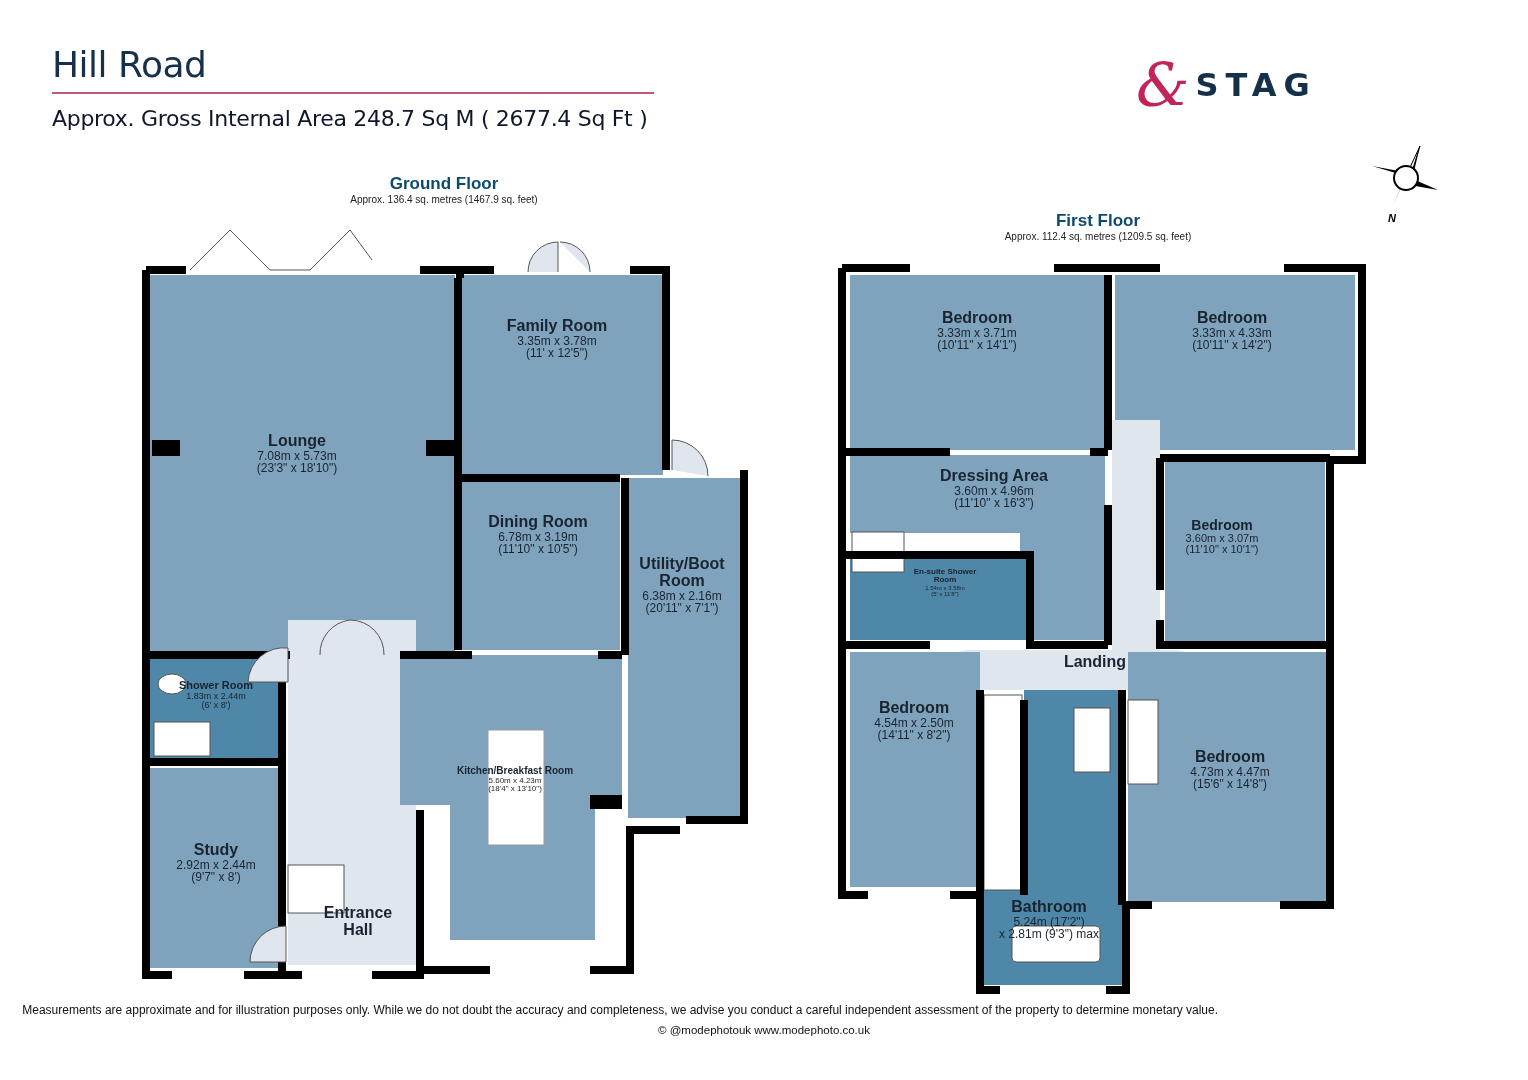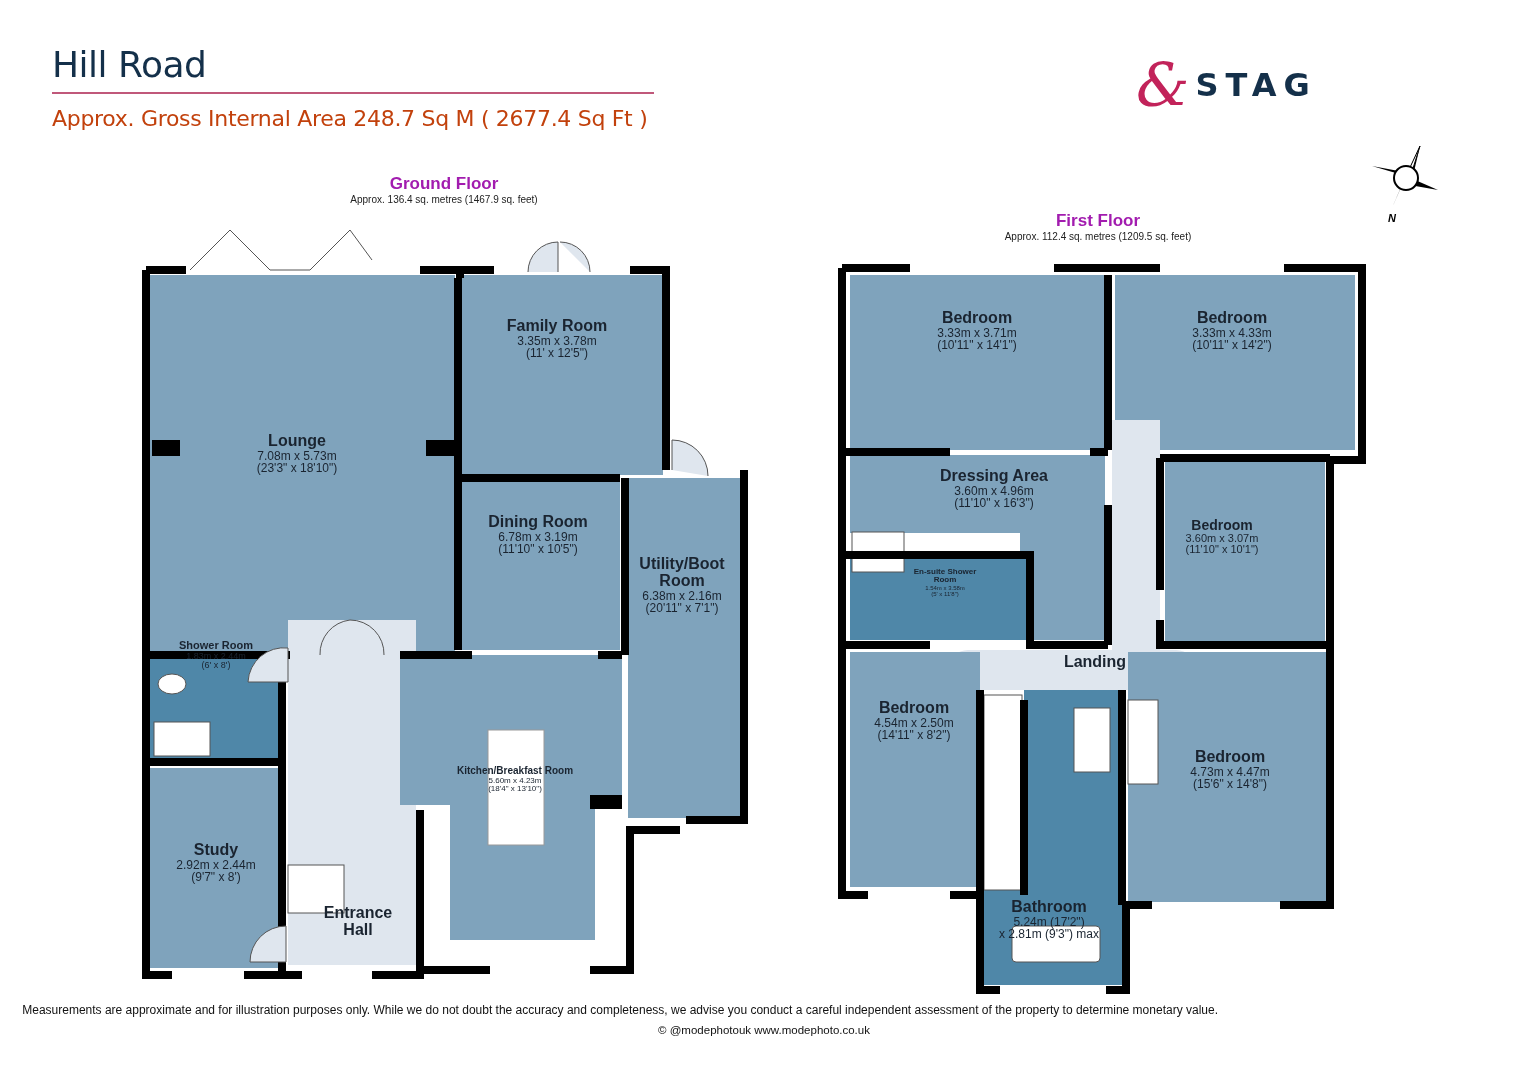--- a/index.html
+++ b/index.html
@@ -1,24 +1,24 @@
 <!DOCTYPE html>
 <html><head>
 <meta charset="utf-8">
 <style>
   html, body { margin:0; padding:0; background:#ffffff; }
   body { width:1528px; height:1080px; position:relative; overflow:hidden; font-family:"Liberation Sans", sans-serif; }
   .abs { position:absolute; }
   .title { left:52px; top:44px; font-size:36px; color:#14304a; font-family:"DejaVu Sans", sans-serif; letter-spacing:-0.5px; }
   .title-rule { left:52px; top:92px; width:602px; height:2px; background:#c0587a; }
-  .subtitle { left:52px; top:106px; font-size:22px; color:#c2410c; font-family:"DejaVu Sans", sans-serif; letter-spacing:-0.3px; }
+  .subtitle { left:52px; top:106px; font-size:22px; color:#0f172a; font-family:"DejaVu Sans", sans-serif; letter-spacing:-0.3px; }
   .logo { left:1130px; top:55px; height:60px; display:flex; align-items:center; }
   .logo .word { font-size:32px; font-weight:bold; letter-spacing:7px; color:#14304a; font-family:"DejaVu Sans", sans-serif; }
   .logo .amp { font-size:60px; color:#c2235a; font-family:"DejaVu Serif", serif; font-style:italic; margin:0 6px; line-height:1; }
-  .floor-title { font-weight:bold; font-size:17px; color:#a21caf; text-align:center; }
+  .floor-title { font-weight:bold; font-size:17px; color:#0c4a6e; text-align:center; }
   .floor-sub { font-size:10px; color:#222; text-align:center; }
   .room-label { text-align:center; color:#111; line-height:1.05; }
   .room-label .n { font-weight:bold; font-size:16px; color:#1a2430;text-align:center; }
   .room-label .d { font-size:12px; color:#1a2430; }
   .disclaimer { left:0; width:1218px; top:1003px; text-align:right; font-size:12px; color:#111; }
   .copyright { left:0; width:1528px; top:1024px; text-align:center; font-size:11.5px; color:#111; }
   svg text { font-family:"Liberation Sans", sans-serif; }
 </style>
 </head>
 <body>
@@ -141,21 +141,21 @@
 <div class="abs room-label" style="left:478px; top:514px; width:120px;">
   <div class="n">Dining Room</div>
   <div class="d">6.78m x 3.19m</div>
   <div class="d">(11'10" x 10'5")</div>
 </div>
 <div class="abs room-label" style="left:626px; top:556px; width:112px;">
   <div class="n">Utility/Boot Room</div>
   <div class="d">6.38m x 2.16m</div>
   <div class="d">(20'11" x 7'1")</div>
 </div>
-<div class="abs room-label" style="left:176px; top:640px; width:80px;">
+<div class="abs room-label" style="left:176px; top:680px; width:80px;">
   <div class="n" style="font-size:11px">Shower Room</div>
   <div class="d" style="font-size:9px">1.83m x 2.44m</div>
   <div class="d" style="font-size:9px">(6' x 8')</div>
 </div>
 <div class="abs room-label" style="left:455px; top:766px; width:120px;">
   <div class="n" style="font-size:10px">Kitchen/Breakfast Room</div>
   <div class="d" style="font-size:8px">5.60m x 4.23m</div>
   <div class="d" style="font-size:8px">(18'4" x 13'10")</div>
 </div>
 <div class="abs room-label" style="left:166px; top:842px; width:100px;">

